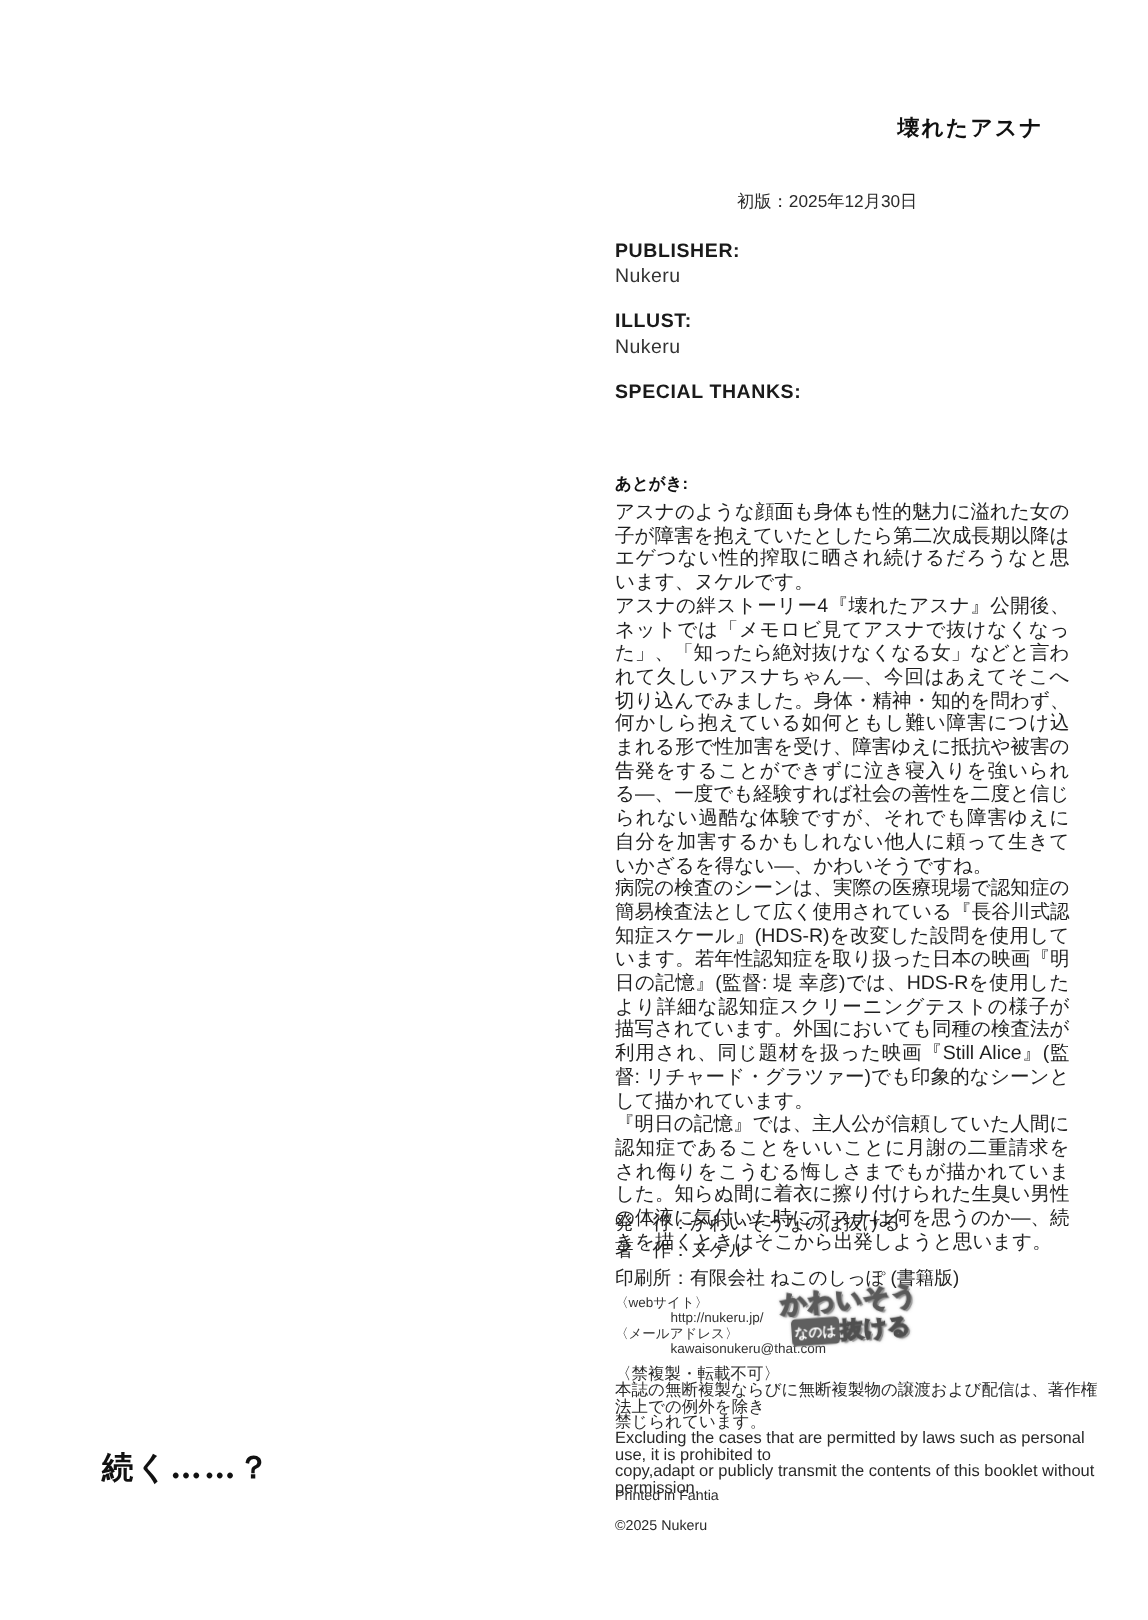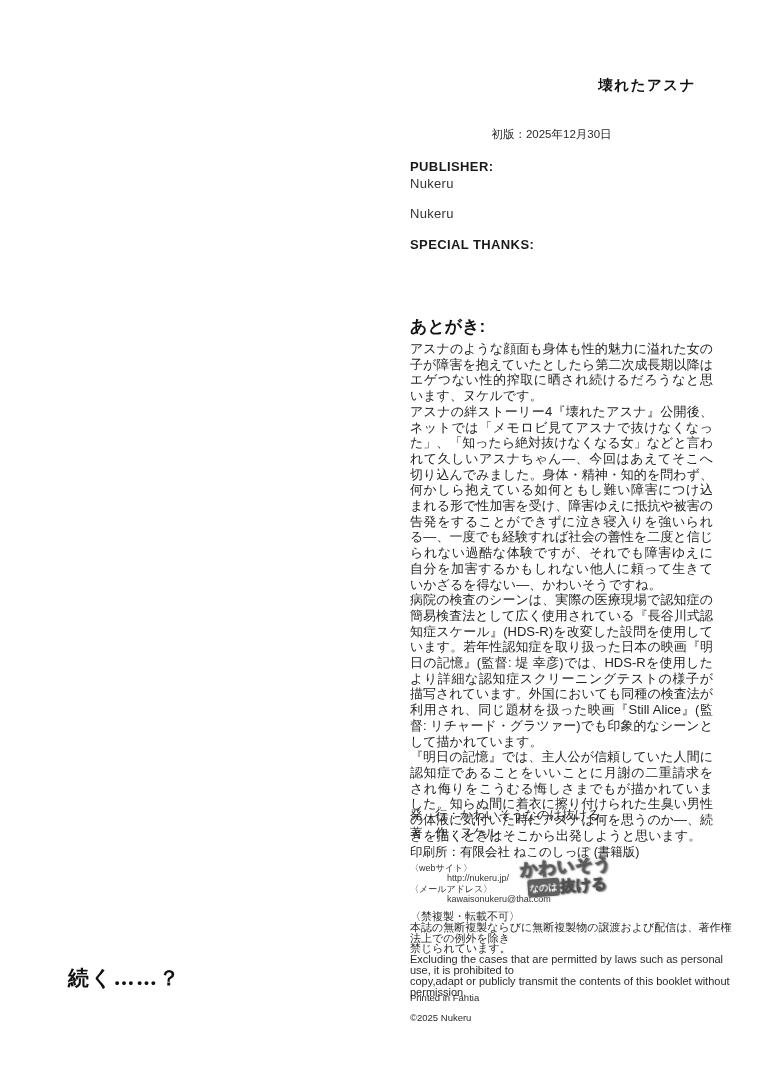--- a/index.html
+++ b/index.html
@@ -24,21 +24,21 @@
     top: 127px; text-align: center; padding-right: 20px; box-sizing: border-box;
     font-size: 11.5px; color: #2a2a2a;
   }
 
   .credits-en { top: 159px; font-size: 13px; line-height: 16.5px; color: #333; }
   .credit-block { margin-bottom: 14px; }
   .credit-label { font-weight: bold; color: #1a1a1a; letter-spacing: 0.4px; }
   .credit-value { white-space: pre-line; letter-spacing: 0.3px; }
 
   .afterword { top: 315px; }
-  .afterword-heading { font-size: 17px; font-weight: bold; color: #111; margin-bottom: 3px; }
+  .afterword-heading { font-size: 11px; font-weight: bold; color: #111; margin-bottom: 3px; }
   .afterword-body {
     font-size: 13px; line-height: 15.7px; color: #1f1f1f;
     white-space: pre-line; text-align: justify;
   }
 
   .credits-jp { top: 806px; font-size: 12.5px; line-height: 18.4px; color: #222; }
 
   .contact { top: 863px; font-size: 9px; line-height: 10.4px; color: #333; }
   .contact .indent { padding-left: 5px; margin-left: 32px; }
 
@@ -83,20 +83,21 @@
 <div class="abs col doc-title">壊れたアスナ</div>
 
 <div class="abs col edition">初版：2025年12月30日</div>
 
 <div class="abs col credits-en">
   <div class="credit-block">
     <div class="credit-label">PUBLISHER:</div>
     <div class="credit-value">Nukeru</div>
   </div>
   <div class="credit-block">
+    <div class="credit-label">ILLUST:</div>
     <div class="credit-value">Nukeru</div>
   </div>
   <div class="credit-block">
     <div class="credit-label">SPECIAL THANKS:</div>
   </div>
 </div>
 
 <div class="abs col afterword">
   <div class="afterword-heading">あとがき:</div>
   <div class="afterword-body">アスナのような顔面も身体も性的魅力に溢れた女の子が障害を抱えていたとしたら第二次成長期以降はエゲつない性的搾取に晒され続けるだろうなと思います、ヌケルです。

